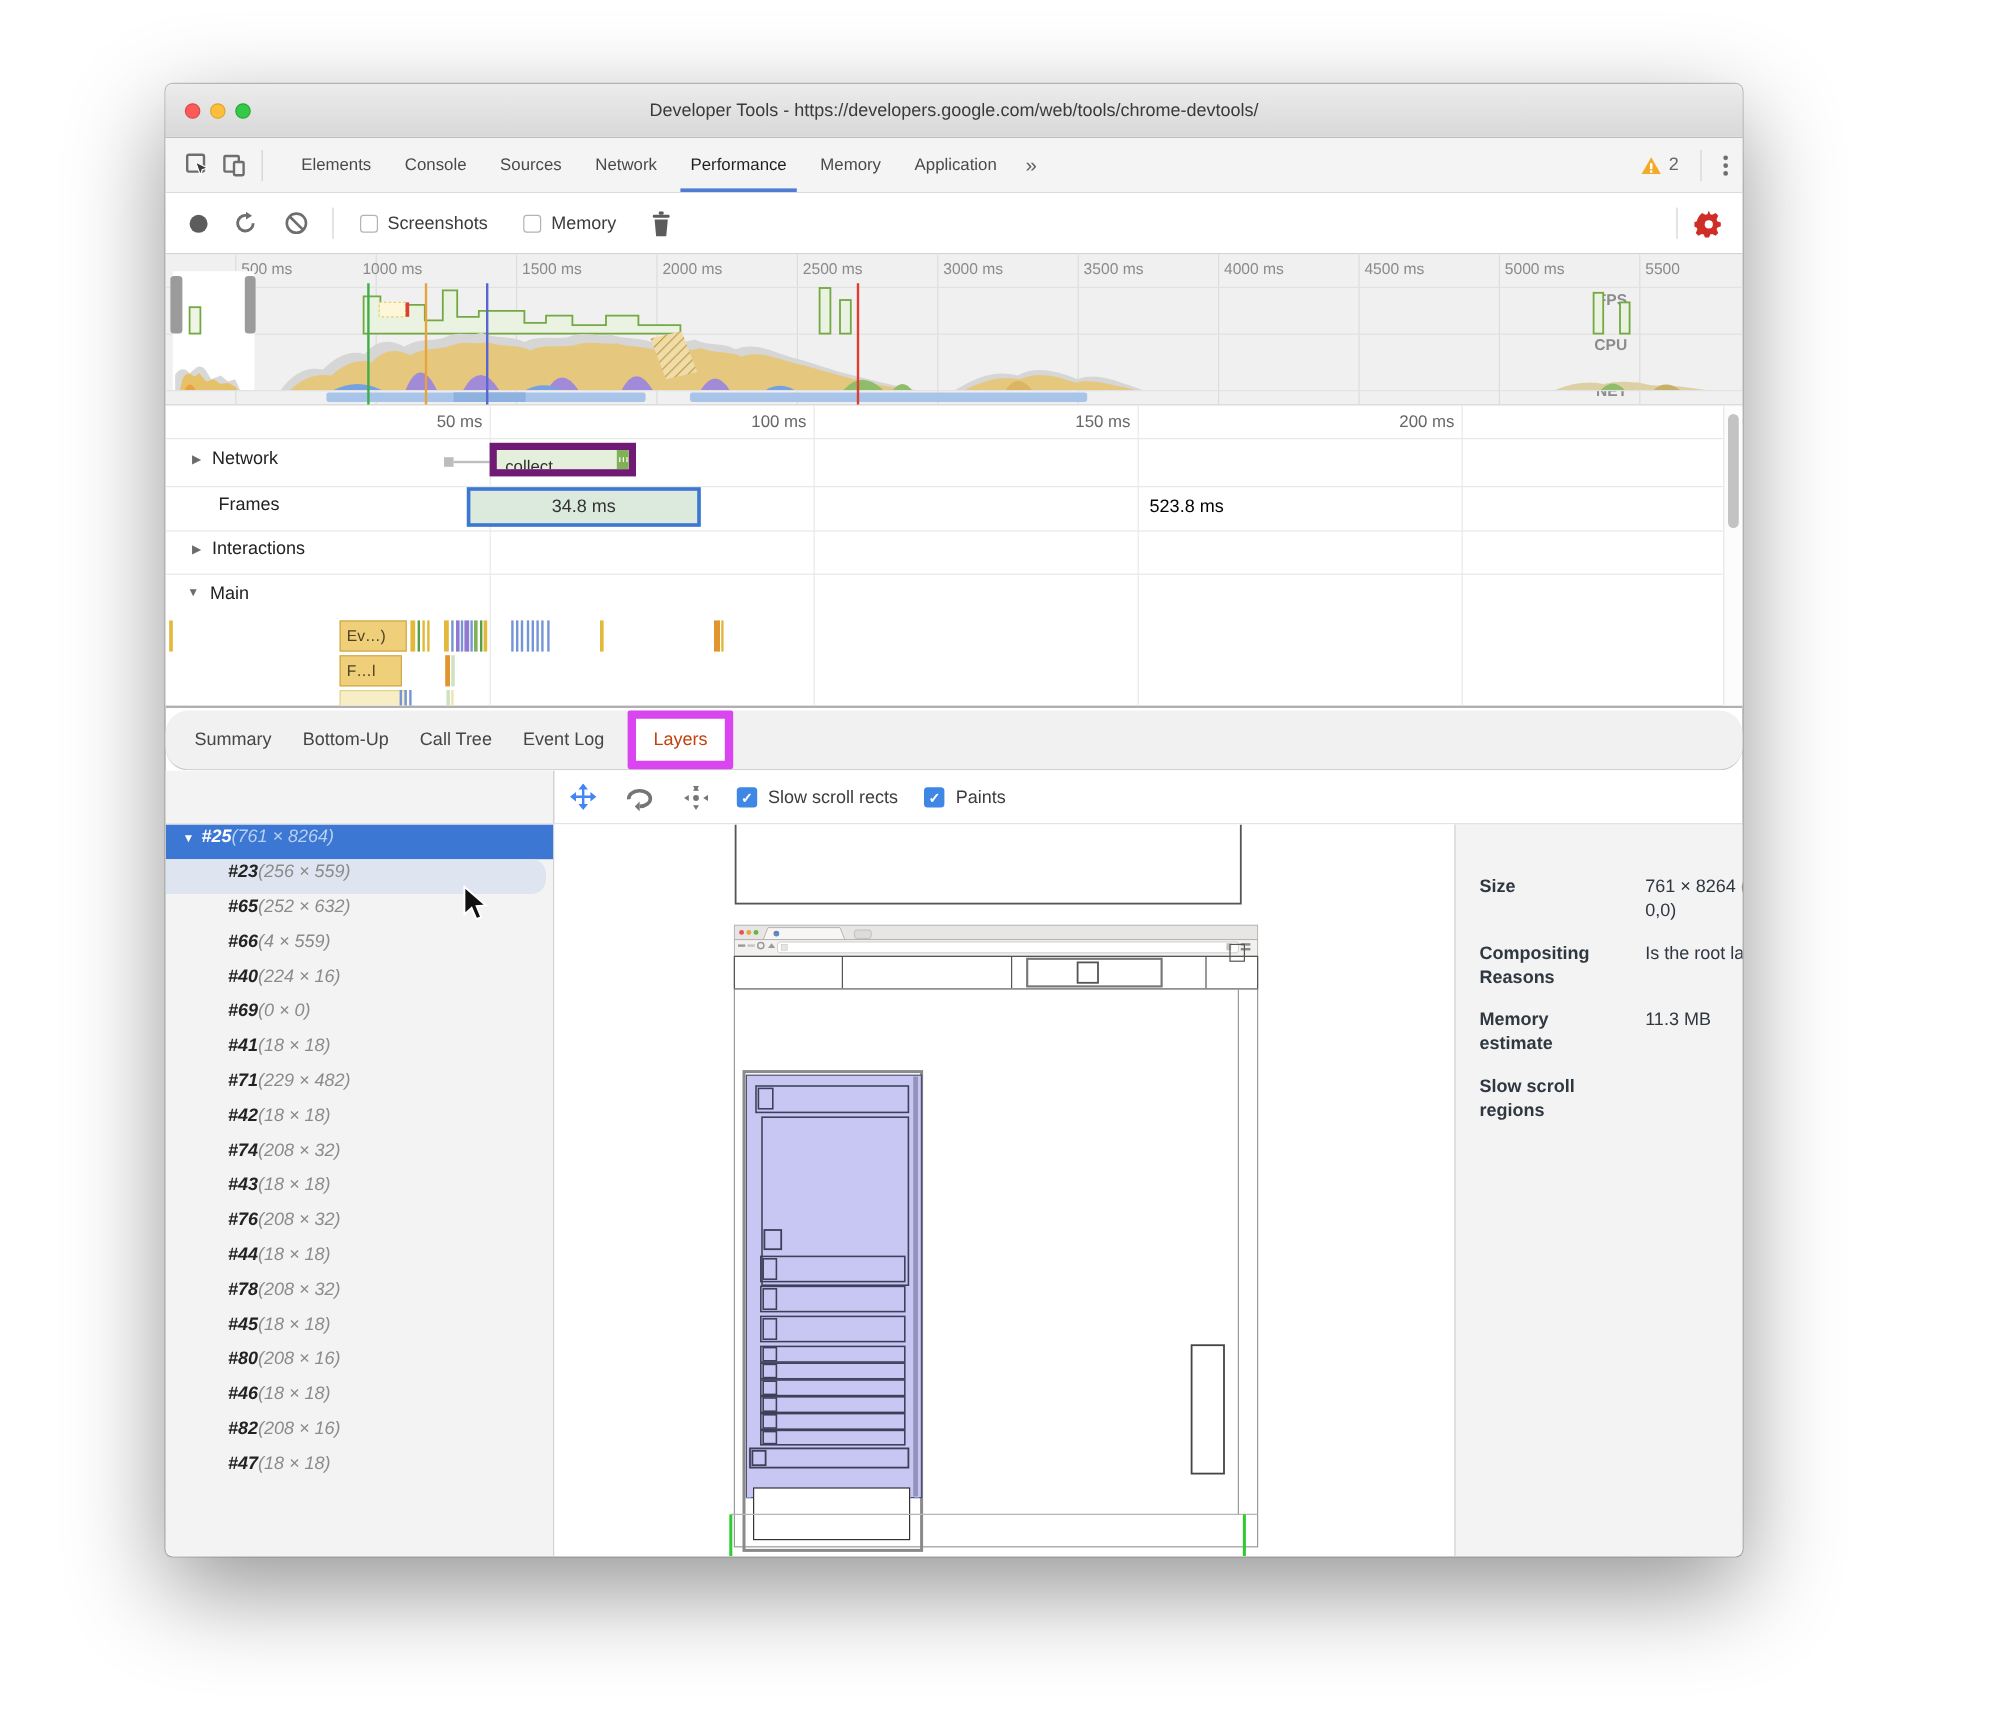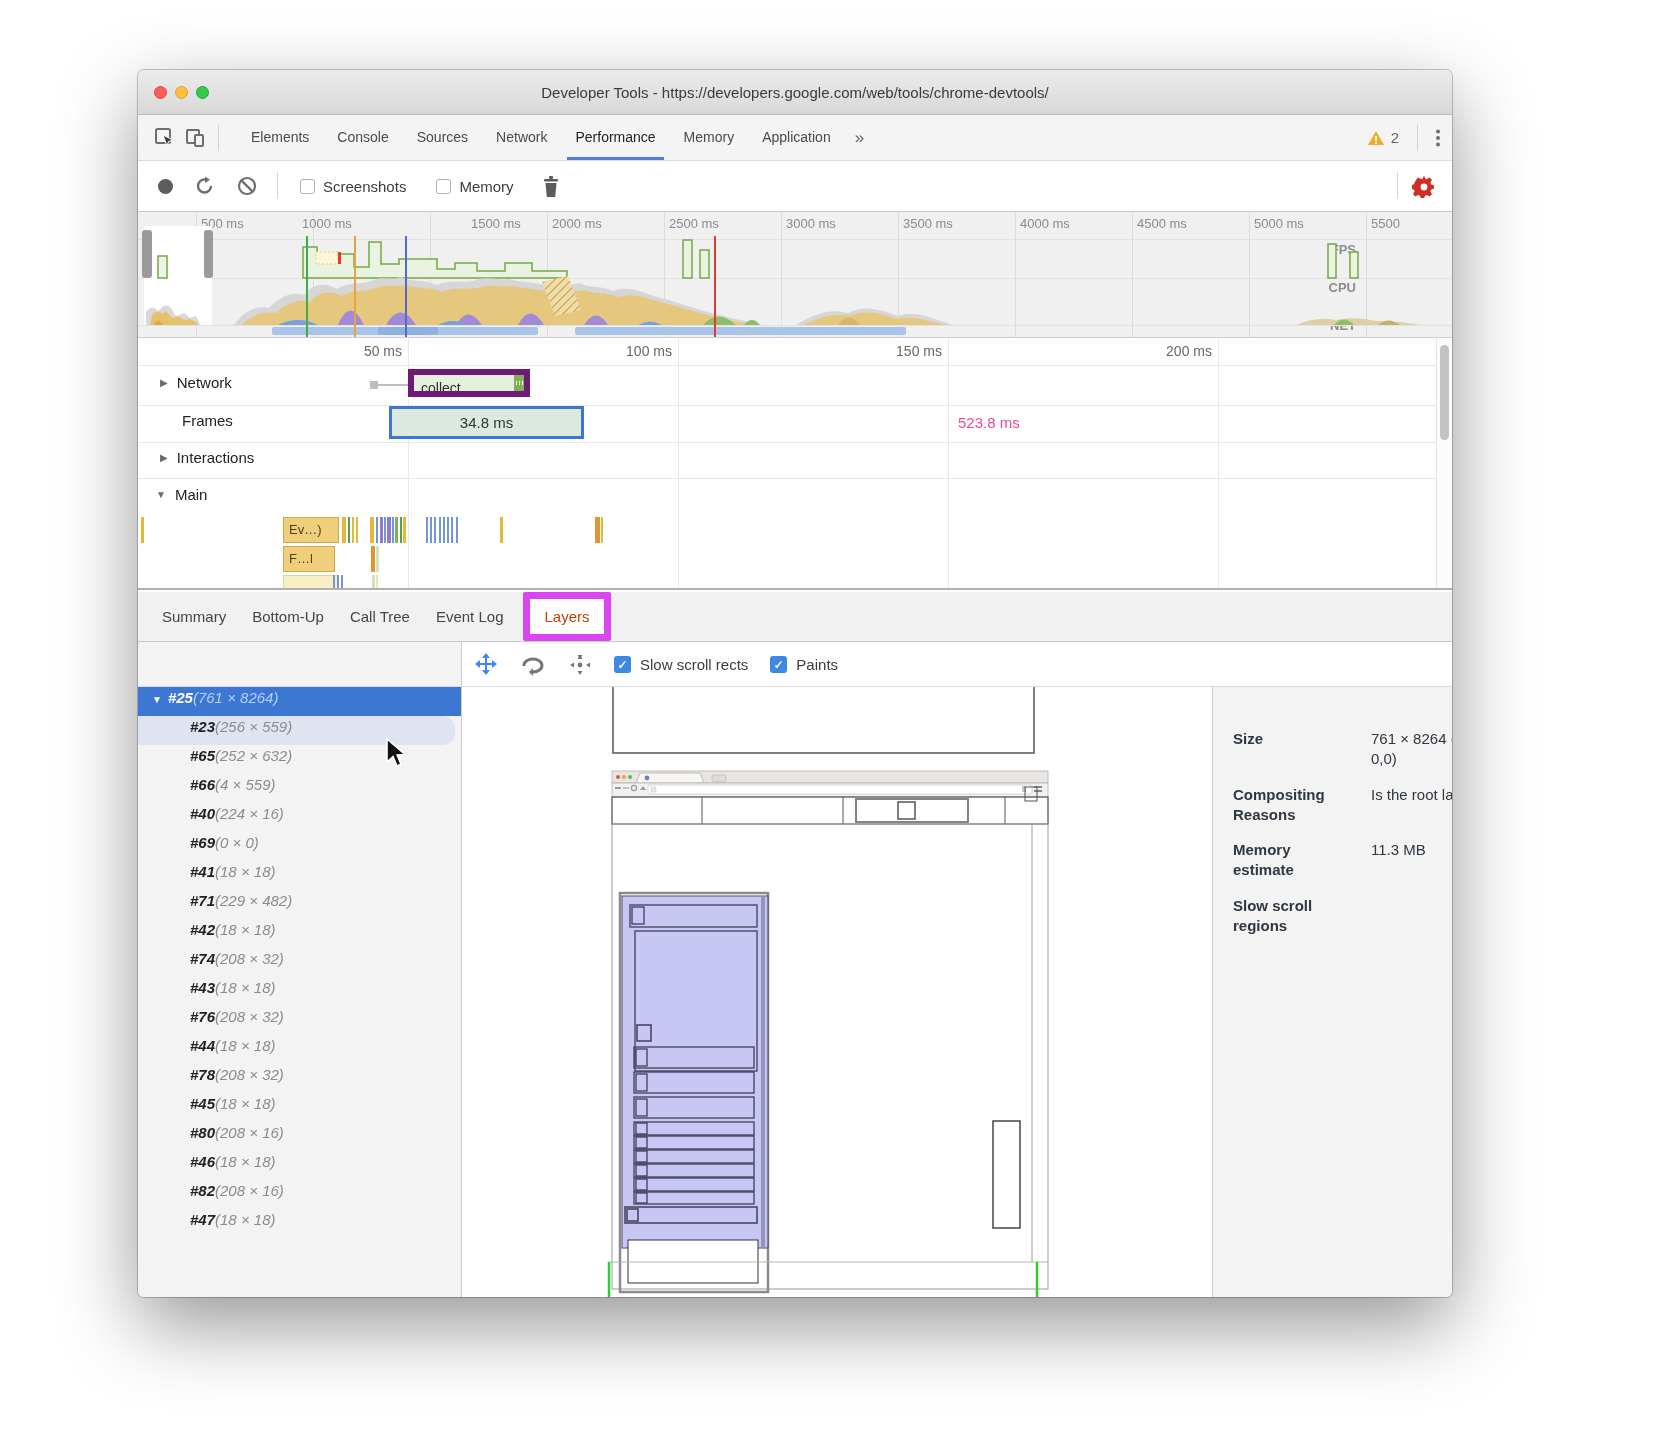--- a/index.html
+++ b/index.html
@@ -61,30 +61,30 @@
   .fl-label .tri{font-size:10px;color:#6b6b6b;}
   .net-conn-sq{position:absolute;left:232px;top:43px;width:8px;height:8px;background:#bdbdbd;}
   .net-conn-ln{position:absolute;left:240px;top:46px;width:31px;height:2px;background:#bdbdbd;}
   .collect-bar{position:absolute;left:270px;top:31px;width:122px;height:28px;background:#e4f0dc;
     border:6px solid #701a75;font-size:14px;color:#2e2e2e;line-height:26px;padding-left:7px;overflow:hidden;}
   .collect-cap{position:absolute;right:0;top:0;bottom:0;width:10px;background:#7fb257;}
   .collect-cap i{position:absolute;top:6px;bottom:6px;width:1px;background:#fff;display:block;}
   .frame-sel{position:absolute;left:251px;top:68px;width:195px;height:33px;background:#dcead f;
     background:#dceade;border:3px solid #3b77d3;font-size:15px;color:#333;display:flex;
     align-items:center;justify-content:center;}
-  .frame-next{position:absolute;left:820px;top:76px;font-size:15px;color:#ec4899;}
+  .frame-next{position:absolute;left:820px;top:76px;font-size:15px;color:#000000;}
   .main-bar{position:absolute;height:26px;background:#f0cf7a;border:1px solid #cfa84a;
     font-size:13px;color:#4a4022;line-height:24px;padding-left:5px;overflow:hidden;white-space:nowrap;}
   .main-bar.pale{background:#f7eec6;border-color:#e3d391;height:15px;}
   .evt-tick{position:absolute;}
   .flame-sb{position:absolute;right:0;top:0;width:16px;height:252px;background:#fcfcfc;border-left:1px solid #e6e6e6;}
   .flame-sb .thumb{position:absolute;left:3px;top:7px;width:9px;height:95px;border-radius:5px;background:#c3c3c3;}
   
   .btabs{position:absolute;left:0;top:522px;width:100%;height:50px;background:#f1f1f1;
-    border-bottom:1px solid #c9c9c9;display:flex;align-items:center;padding-left:18px;}
+    border-bottom:1px solid #c9c9c9;display:flex;align-items:center;padding-left:18px;border-radius:19px;}
   .btab{font-size:15px;color:#454545;margin-right:14px;padding:9px 6px;}
   .btab.active{background:#fff;border:7px solid #d946ef;border-radius:2px;padding:9px 14px;color:#c2410c;}
   
   .layers{position:absolute;left:0;top:572px;width:100%;height:655px;display:flex;flex-direction:column;
     border-radius:0 0 6px 6px;overflow:hidden;}
   .ltoolbar{position:relative;height:45px;background:#fff;border-bottom:1px solid #ddd;flex:none;}
   .ltoolbar .tree-cap{position:absolute;left:0;top:0;bottom:0;width:324px;background:#f3f3f3;border-right:1px solid #ccc;}
   .ltools{position:absolute;left:336px;top:0;height:45px;display:flex;align-items:center;gap:22px;}
   .lcb{width:17px;height:17px;border-radius:3px;background:#3f87e5;display:flex;align-items:center;
     justify-content:center;color:#fff;font-size:12px;font-weight:bold;}
@@ -203,21 +203,21 @@
     </div>
   </div>
 
   <div class="overview">
     <div id="ov-ticks">
         <div class="ov-grid" style="left: 58px;"></div>
         <span class="ov-tick" style="left: 63px;">500 ms</span>
         <div class="ov-grid" style="left: 175px;"></div>
         <span class="ov-tick" style="left: 164px;">1000 ms</span>
         <div class="ov-grid" style="left: 292px;"></div>
-        <span class="ov-tick" style="left: 297px; margin-left: 36px;">1500 ms</span>
+        <span class="ov-tick" style="left: 297px;">1500 ms</span>
         <div class="ov-grid" style="left: 409px;"></div>
         <span class="ov-tick" style="left: 414px;">2000 ms</span>
         <div class="ov-grid" style="left: 526px;"></div>
         <span class="ov-tick" style="left: 531px;">2500 ms</span>
         <div class="ov-grid" style="left: 643px;"></div>
         <span class="ov-tick" style="left: 648px;">3000 ms</span>
         <div class="ov-grid" style="left: 760px;"></div>
         <span class="ov-tick" style="left: 765px;">3500 ms</span>
         <div class="ov-grid" style="left: 877px;"></div>
         <span class="ov-tick" style="left: 882px;">4000 ms</span>

